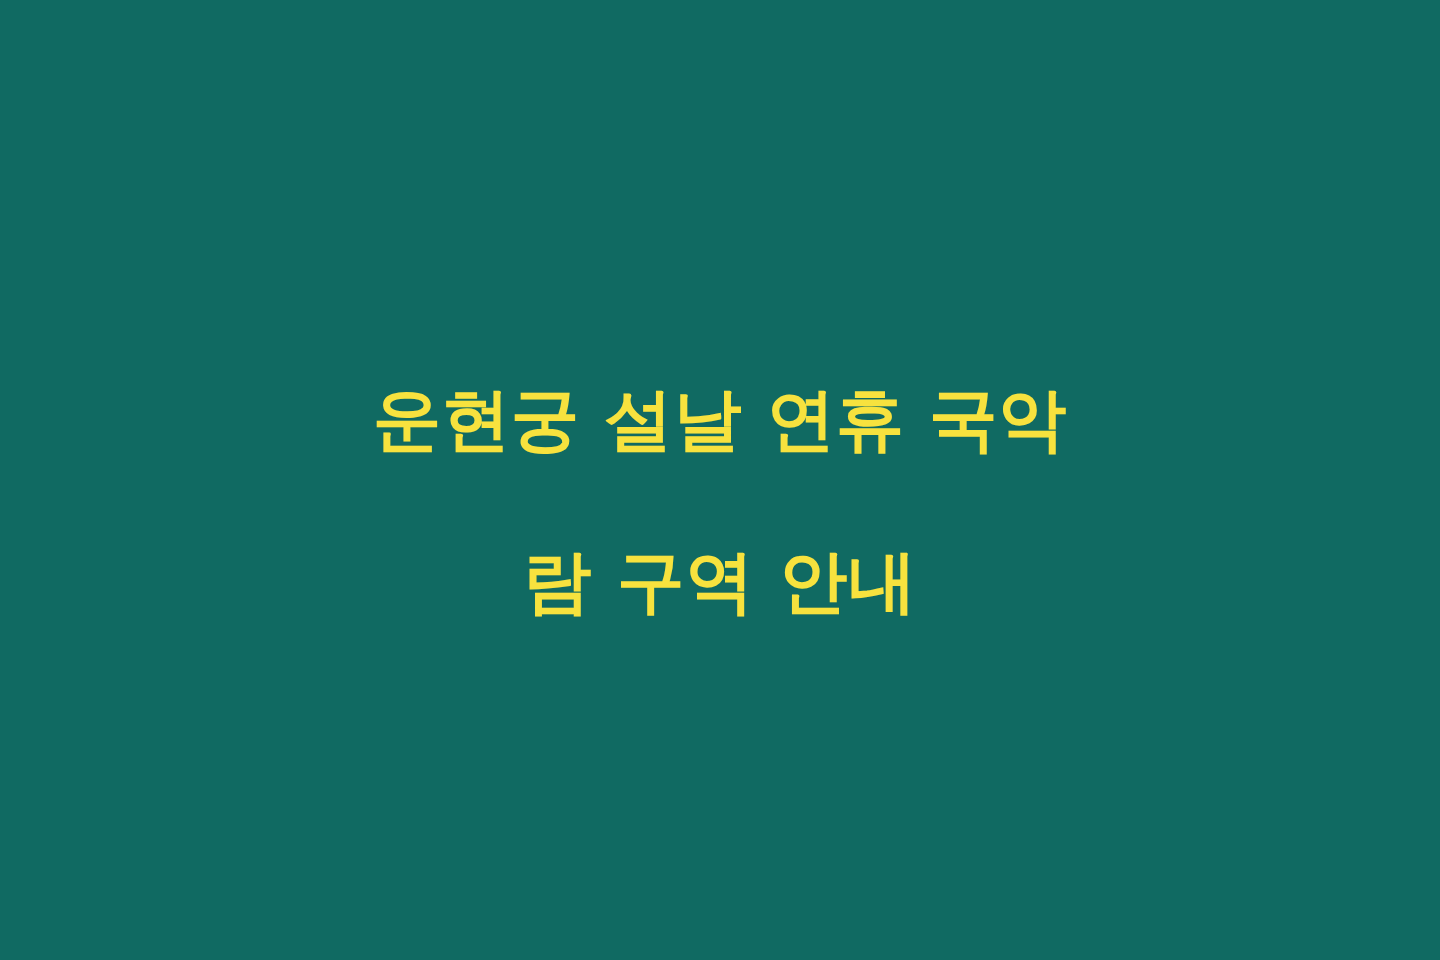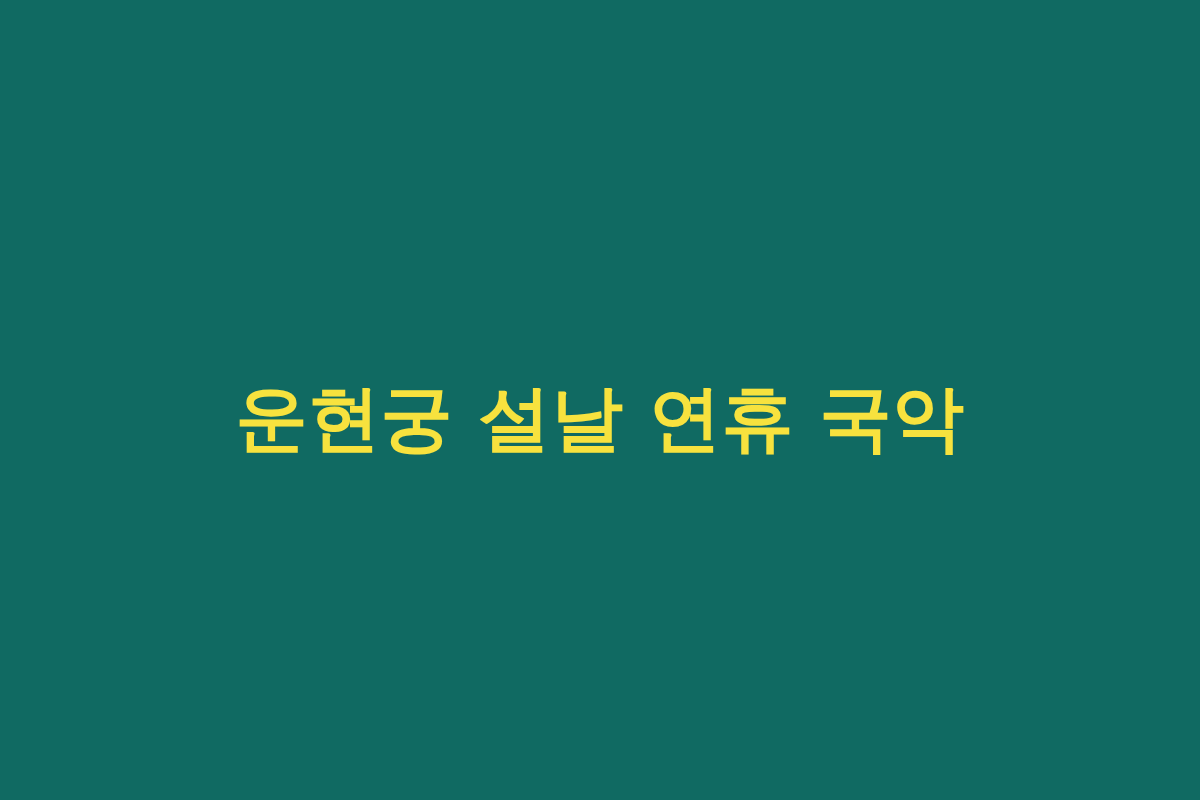--- a/index.html
+++ b/index.html
@@ -29,21 +29,21 @@
 
   
   #headline-block {
     width: 1000px;
     margin: 0;
     padding: 0;
     text-align: center;
     color: #F7E23E;
     font-family: "DejaVu Sans", "Liberation Sans", sans-serif;
     font-weight: 700;
-    font-size: 72px;
+    font-size: 57px;
     line-height: 135px;
     letter-spacing: 0.5px;
     word-break: keep-all;
     -webkit-font-smoothing: antialiased;
     text-rendering: optimizeLegibility;
   }
 
   .headline-line {
     display: block;
     white-space: nowrap;
@@ -54,15 +54,16 @@
     transform: translateY(18px);
   }
 </style>
 </head>
 <body>
 
 <div id="banner-card" style="background: rgb(16, 106, 98);">
 
   <h1 id="headline-block" style="color: rgb(247, 226, 62);">
     <span class="headline-line">운현궁 설날 연휴 국악</span>
+    <span class="headline-line">람 구역 안내</span>
   </h1>
 
 </div>
 
 </body></html>

